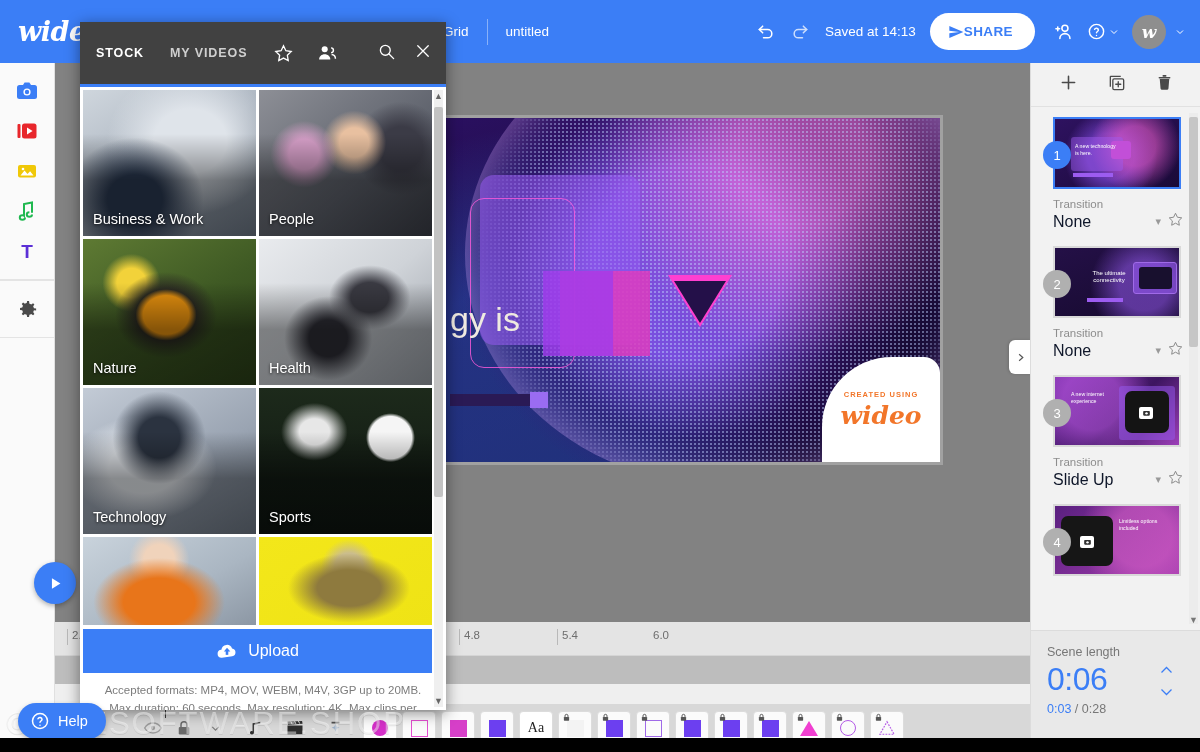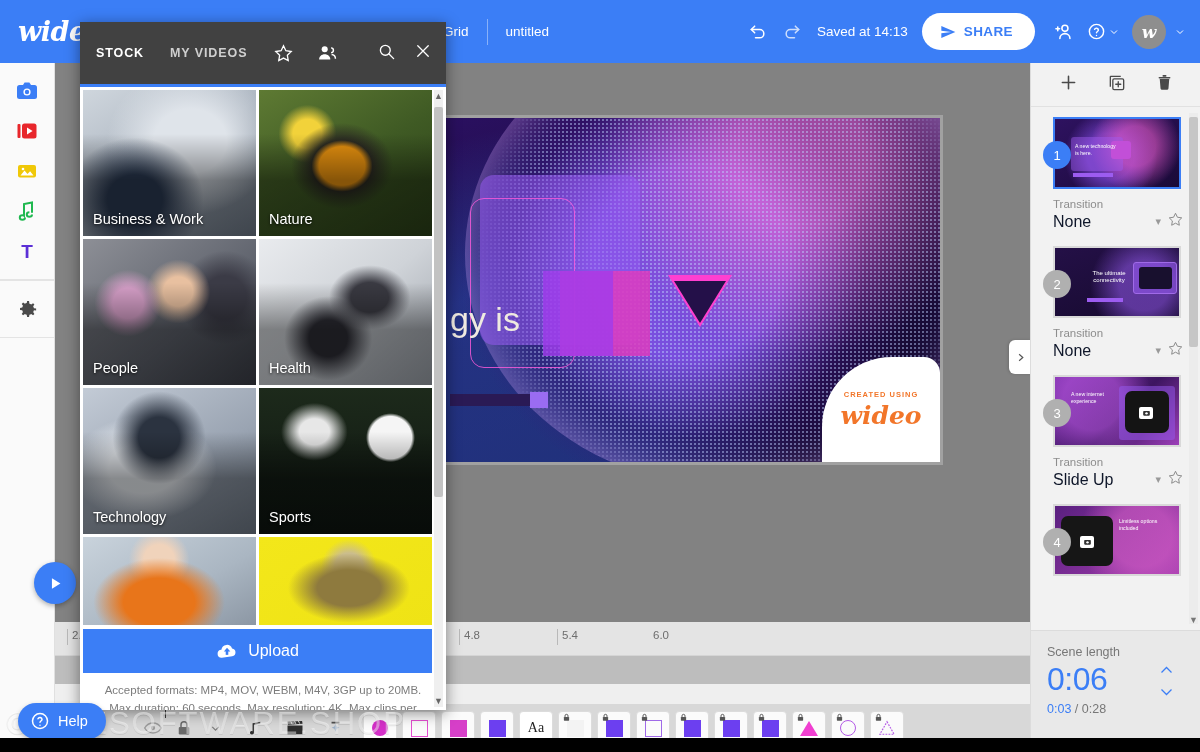--- a/index.html
+++ b/index.html
@@ -22,21 +22,21 @@
   }
   .grid-toggle{display:flex;align-items:center;gap:8px;margin-left:300px;color:#fff;font-size:13.5px;}
   .grid-circle{width:15px;height:15px;border:1.6px solid rgba(255,255,255,.85);border-radius:50%;}
   .vdiv{width:1px;height:26px;background:rgba(255,255,255,.4);margin:0 18px;}
   .doc-title{color:#fff;font-size:13.5px;}
   .topbar-right{margin-left:auto;display:flex;align-items:center;gap:0;padding-right:14px;}
   .icon-btn{width:34px;height:34px;display:flex;align-items:center;justify-content:center;cursor:pointer;}
   .saved{color:#fff;font-size:13.5px;margin:0 14px 0 8px;white-space:nowrap;}
   .share-btn{
     background:#fff;color:#3b7ef6;border-radius:22px;height:37px;
-    display:flex;align-items:center;gap:8px;padding:0 22px 0 18px;
+    display:flex;align-items:center;padding:0 22px 0 18px;
     font-size:13.5px;font-weight:600;letter-spacing:.4px;cursor:pointer;
   }
   .addppl{margin-left:12px;}
   .help-chev{display:flex;align-items:center;gap:2px;margin-left:6px;}
   .avatar{
     width:34px;height:34px;border-radius:50%;background:#8e8e8e;color:#fff;
     display:flex;align-items:center;justify-content:center;margin-left:12px;
     font-family:"DejaVu Serif",serif;font-style:italic;font-weight:bold;font-size:17px;
   }
 
@@ -752,27 +752,27 @@
         </div>
       </div>
     </div>
 
     <div class="sp-body">
       <div class="grid2">
         <div class="cell ph-business">
           <div class="shade"></div>
           <div class="lbl">Business &amp; Work</div>
         </div>
+        <div class="cell ph-people">
+          <div class="shade"></div>
+          <div class="lbl">People</div>
+        </div>
         <div class="cell ph-nature">
           <div class="shade"></div>
           <div class="lbl">Nature</div>
-        </div>
-        <div class="cell ph-people">
-          <div class="shade"></div>
-          <div class="lbl">People</div>
         </div>
         <div class="cell ph-health">
           <div class="shade"></div>
           <div class="lbl">Health</div>
         </div>
         <div class="cell ph-tech">
           <div class="shade"></div>
           <div class="lbl">Technology</div>
         </div>
         <div class="cell ph-sports">

